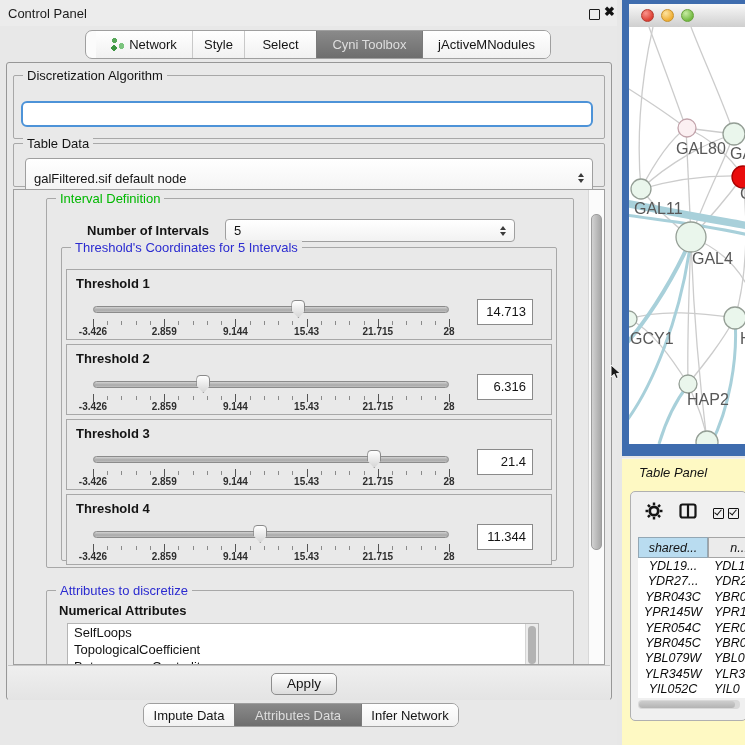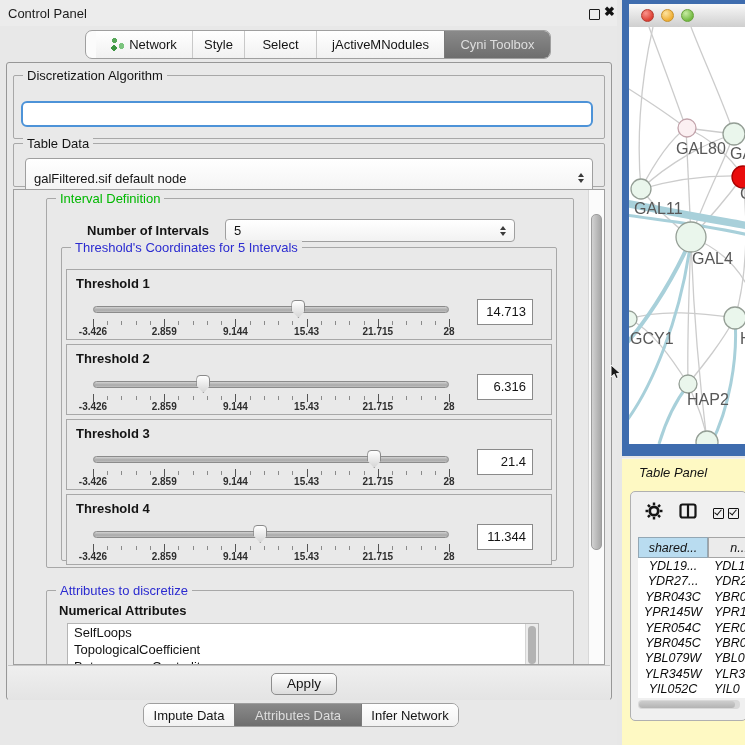--- a/index.html
+++ b/index.html
@@ -117,25 +117,25 @@
         <div class="tab" style="width: 96px;">
           <span class="net-icon"></span>
           <span>Network</span>
         </div>
         <div class="tab" style="width: 52px;">
           <span>Style</span>
         </div>
         <div class="tab" style="width: 72px;">
           <span>Select</span>
         </div>
+        <div class="tab selected" style="width: 106px;">
+          <span>Cyni Toolbox</span>
+        </div>
         <div class="tab" style="width: 128px;">
           <span>jActiveMNodules</span>
-        </div>
-        <div class="tab selected" style="width: 106px;">
-          <span>Cyni Toolbox</span>
         </div>
       </div>
 
     <div id="main-panel">
 
       <div class="group" style="left:6px;top:12px;width:592px;height:64px;">
         <span class="glabel">Discretization Algorithm</span>
       </div>
       <div class="combo" id="algo-combo"></div>
 

